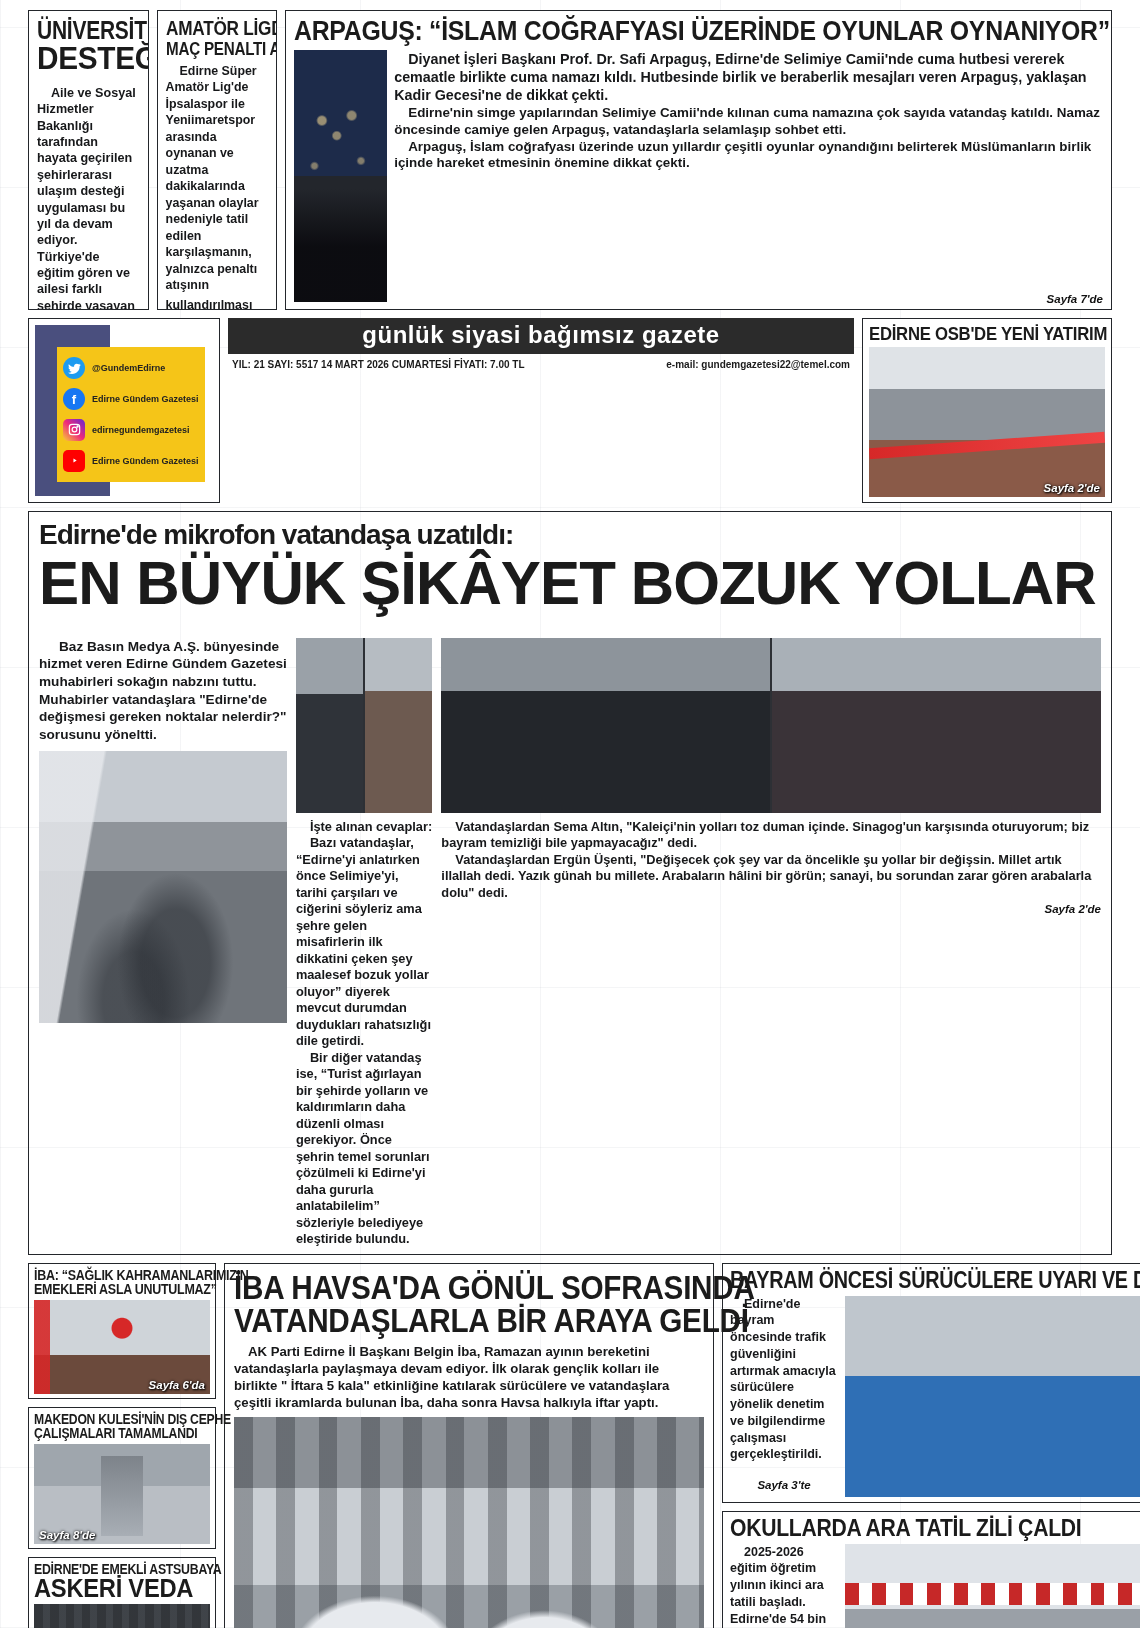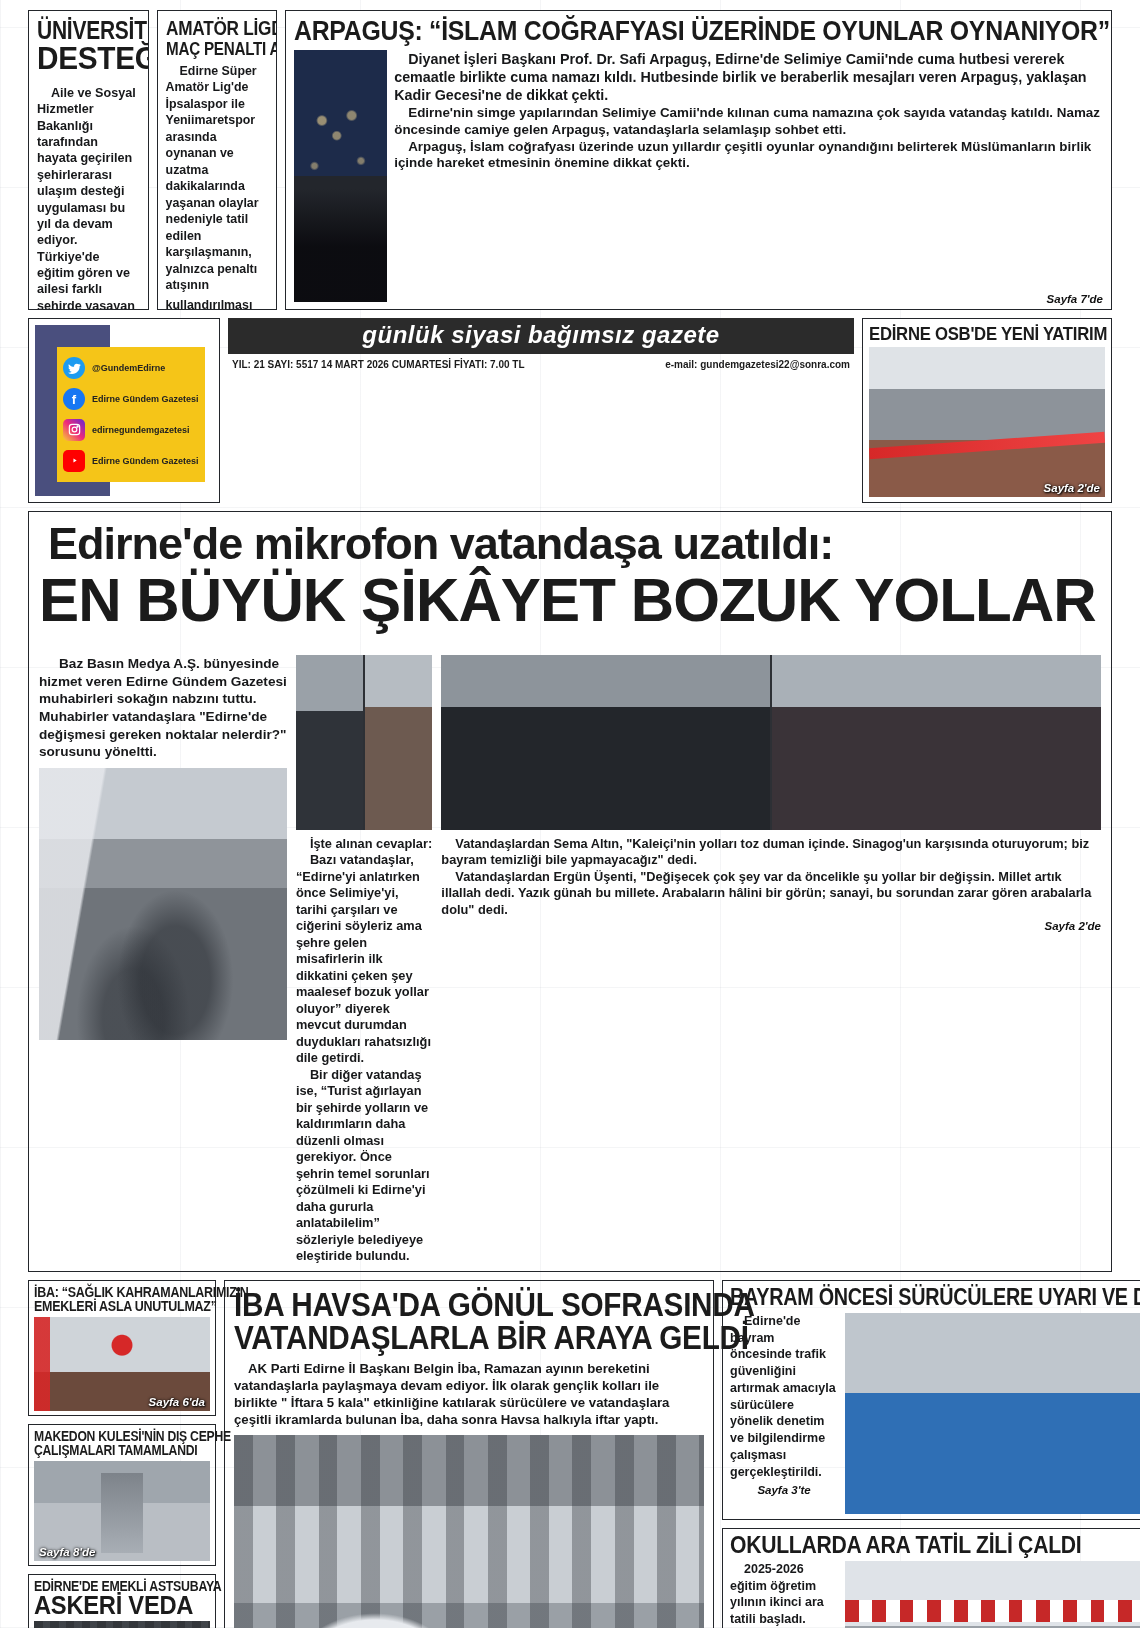--- a/index.html
+++ b/index.html
@@ -185,31 +185,31 @@
   .soc-fb { background: #1877f2; border-radius: 50%; }
   .soc-ig { background: linear-gradient(45deg,#f9ce34,#ee2a7b,#6228d7); }
   .soc-yt { background: #ff0000; border-radius: 5px; }
   .soc-label { font-size: 9px; font-weight: 700; color: #222; white-space: nowrap; }
 
   .mh-logo { flex: 1 1 auto; position: relative; }
   .logo-letters { display: flex; align-items: center; justify-content: center; height: 108px; padding-top: 4px; }
   .logo-letters span { font-size: 108px; font-weight: 800; line-height: 0.82; letter-spacing: -3px; font-family: "Liberation Sans", sans-serif; }
   .lr { color: #e11b22; }
   .lk { color: #1b1b1b; }
-  .slogan-bar { background: #2b2b2b; color: #fff; text-align: center; padding: 3px 0 5px; font-style: italic; }
+  .slogan-bar { background: #2b2b2b; color: #fff; text-align: center; padding: 3px 0 5px; }
   .slogan-bar span { font-size: 24px; font-weight: 700; letter-spacing: 0.5px; }
   .mh-info { display: flex; justify-content: space-between; padding: 5px 4px 0 4px; }
   .mh-info span { font-size: 10px; font-weight: 700; color: #1b1b1b; }
 
   .mh-osb { width: 250px; border: 1.5px solid #23262b; background: #fff; padding: 5px 6px; display: flex; flex-direction: column; }
   .osb-h { font-size: 19px; }
 
   
   .main-story { border: 1.5px solid #23262b; margin-top: 8px; padding: 9px 10px 6px 10px; }
-  .ms-kicker { font-size: 45px; font-weight: 700; color: #1b1b1b; letter-spacing: -1px; line-height: 1.02; margin-left: 9px; }
+  .ms-kicker { font-size: 28px; font-weight: 700; color: #1b1b1b; letter-spacing: -1px; line-height: 1.02; }
   .ms-title { font-size: 62px; font-weight: 800; color: #1b1b1b; letter-spacing: -1px; line-height: 1.0; margin-top: 2px; }
   .ms-lead { font-size: 13.6px; font-weight: 700; line-height: 1.3; color: #17181a; text-indent: 20px; }
   .ms-grid { display: flex; gap: 9px; margin-top: 24px; }
   .ms-left { width: 505px; }
   .ms-mid { width: 278px; }
   .ms-right { flex: 1 1 auto; }
 
   
   .bottom { display: flex; gap: 8px; margin-top: 8px; height: 485px; }
   .bcol-l { width: 188px; display: flex; flex-direction: column; gap: 8px; }
@@ -328,21 +328,21 @@
         </div>
       </div>
     </div>
 
     <div class="mh-logo">
       <div class="slogan-bar">
         <span>günlük siyasi  bağımsız gazete</span>
       </div>
       <div class="mh-info">
         <span>YIL: 21  SAYI: 5517  14 MART 2026 CUMARTESİ    FİYATI: 7.00  TL</span>
-        <span>e-mail: gundemgazetesi22@sonra.com</span>
+        <span>e-mail: gundemgazetesi22@temel.com</span>
       </div>
     </div>
 
     <div class="mh-osb">
       <div class="hl cond osb-h" style="transform:scaleX(0.88);">EDİRNE OSB'DE YENİ YATIRIM</div>
       <div class="photo ph-osb" style="flex:1 1 auto;margin-top:4px;">
         <div class="ref-on-photo">Sayfa 2'de</div>
       </div>
     </div>
   </div>
@@ -427,21 +427,21 @@
 
     <div class="bcol-r">
 
       <div class="br-box" style="flex:0 0 240px;">
         <div class="hl cond br-h" style="transform:scaleX(0.86);">BAYRAM ÖNCESİ SÜRÜCÜLERE UYARI VE DENETİM</div>
         <div class="two-col-flex" style="margin-top:4px;flex:1 1 auto;">
           <div style="width:108px;display:flex;flex-direction:column;">
             <div class="body-txt" style="font-size:12.5px;line-height:1.34;">
               <p>Edirne'de bayram öncesinde trafik güvenliğini artırmak amacıyla sürücülere yönelik denetim ve bilgilendirme çalışması gerçekleştirildi.</p>
             </div>
-            <div class="page-ref" style="margin-top:4px;text-align:center;">Sayfa 3'te</div>
+            <div class="page-ref" style="margin-top:16px;text-align:center;">Sayfa 3'te</div>
           </div>
           <div class="photo ph-traffic" style="flex:1 1 auto;"></div>
         </div>
       </div>
 
       <div class="br-box" style="flex:1 1 auto;">
         <div class="hl cond br-h" style="transform:scaleX(0.92);">OKULLARDA ARA TATİL ZİLİ ÇALDI</div>
         <div class="two-col-flex" style="margin-top:4px;flex:1 1 auto;">
           <div class="body-txt" style="width:108px;font-size:12.5px;line-height:1.34;">
             <p>2025-2026 eğitim öğretim yılının ikinci ara tatili başladı. Edirne'de 54 bin 852 öğrenci ile 5 bin 227 öğretmen yoğun geçen eğitim dönemine kısa bir ara vererek bir haftalık tatil sürecine girdi.</p>

